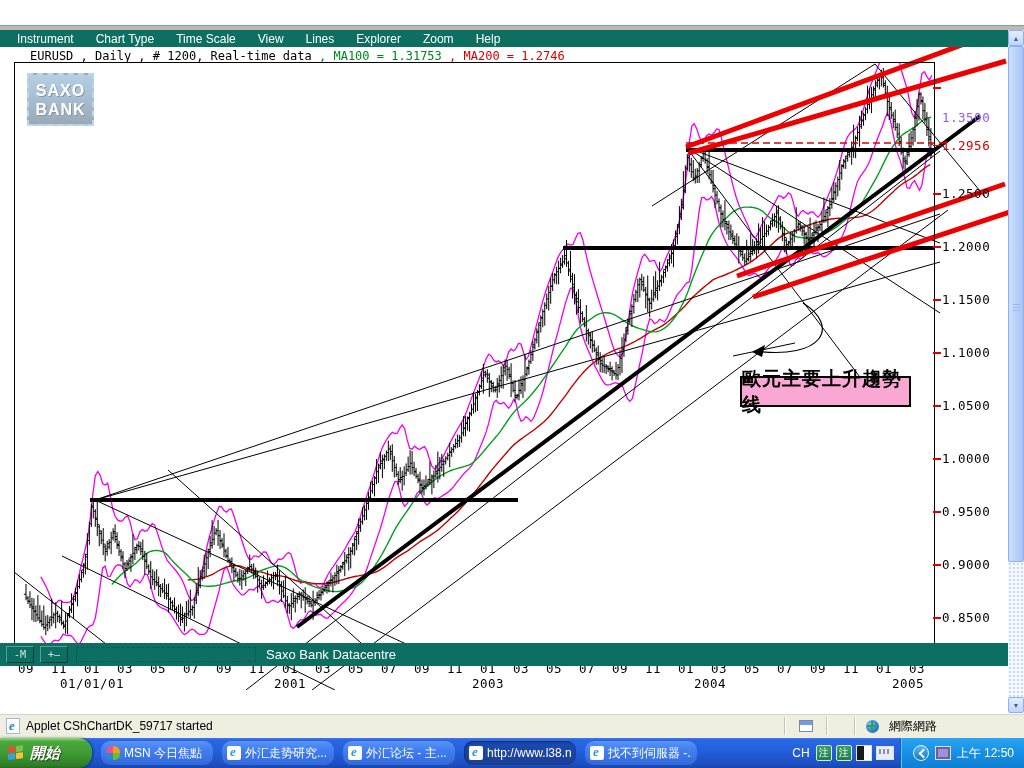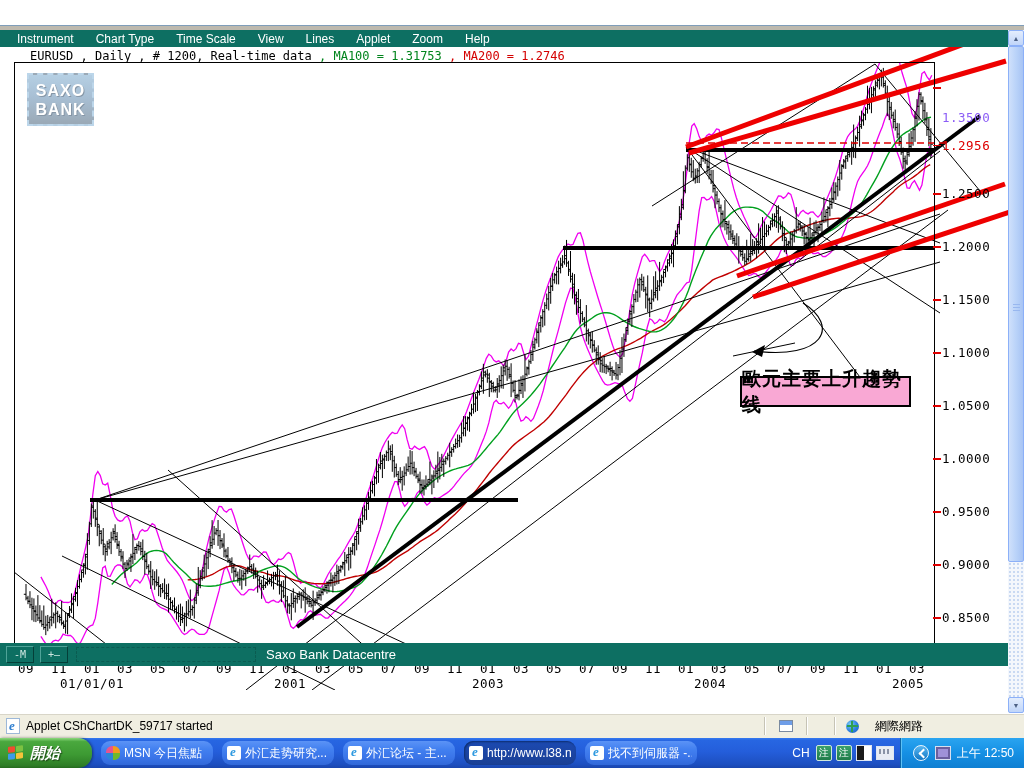--- a/index.html
+++ b/index.html
@@ -75,21 +75,21 @@
 
   
   .statusbar { position:absolute; left:0; top:713px; width:1024px; height:25px; background:#f0eee1;
     border-top:1px solid #fff; box-shadow:inset 0 1px 0 #d8d5c8; display:flex; align-items:center;
     font-size:12px; color:#000; }
   .statusbar .msg { flex:1; margin-left:6px; display:flex; align-items:center; gap:6px; }
   .sb-sep { width:2px; height:18px; border-left:1px solid #c6c3b5; border-right:1px solid #fff; }
   .sb-panel { height:22px; display:flex; align-items:center; justify-content:center; }
   .panel-window-icon { width:14px; height:12px; border:1px solid #7a8aa0; background:#fff; position:relative; }
   .panel-window-icon::before { content:""; position:absolute; left:0; top:0; right:0; height:4px; background:#6f9ee8; }
-  .zone-panel { width:188px; justify-content:flex-start; gap:16px; padding-left:10px; }
+  .zone-panel { width:168px; justify-content:flex-start; gap:10px; padding-left:10px; }
   .globe-icon { width:13px; height:13px; border-radius:50%;
     background:radial-gradient(circle at 35% 35%, #7fd0f5 0%, #2a7de1 55%, #155bb4 100%); position:relative; }
   .globe-icon::before { content:""; position:absolute; left:1px; right:1px; top:5px; height:2px; background:#2f9e4f; }
   .globe-icon::after  { content:""; position:absolute; left:5px; top:1px; bottom:1px; width:2px; background:#2f9e4f; }
 
   
   .taskbar { position:absolute; left:0; top:738px; width:1024px; height:30px;
     background:linear-gradient(180deg,#3479f0 0%,#2766e2 8%,#245edb 45%,#1d4fc0 88%,#1a46ad 100%);
     display:flex; align-items:center; }
   .start-btn { width:92px; height:30px; border-radius:0 14px 14px 0;
@@ -137,21 +137,21 @@
 <div class="screen">
 
   <div class="window-edge"></div>
 
   <div class="menubar">
     <span class="mitem">Instrument</span>
     <span class="mitem">Chart Type</span>
     <span class="mitem">Time Scale</span>
     <span class="mitem">View</span>
     <span class="mitem">Lines</span>
-    <span class="mitem">Applet</span>
+    <span class="mitem">Explorer</span>
     <span class="mitem">Zoom</span>
     <span class="mitem">Help</span>
   </div>
 
   <div class="chart-region">
     <svg id="chart-svg" width="1008" height="643" viewBox="0 47 1008 643">
         <defs>
           <clipPath id="plot">
             <rect x="14" y="62" width="920" height="593"></rect>
           </clipPath>

